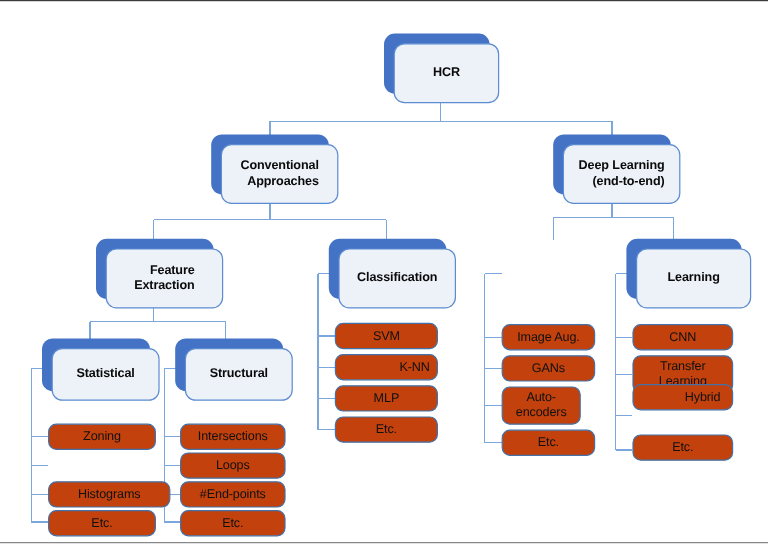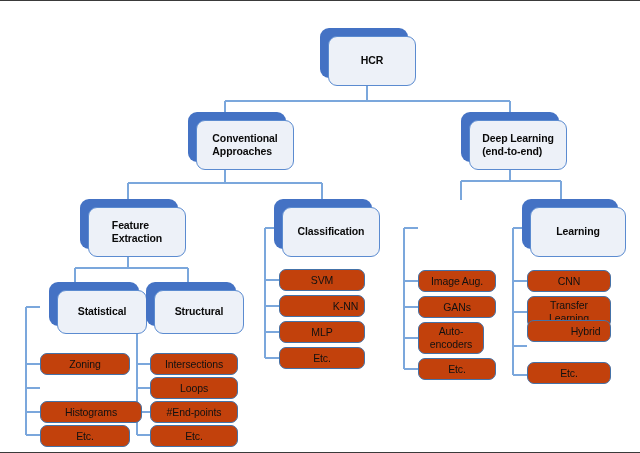--- a/index.html
+++ b/index.html
@@ -55,21 +55,21 @@
     left: 8px;
     top: 8px;
     width: 100%;
     height: 100%;
     background: #EDF1F8;
     border: 1px solid #5B8BD0;
     border-radius: 9px;
     display: flex;
     align-items: center;
     justify-content: center;
-    text-align: left;
+    text-align: right;
     box-sizing: border-box;
   }
   .node .label {
     font-weight: bold;
     font-size: 10.5px;
     color: #0a0a0a;
     line-height: 1.28;
     letter-spacing: -0.1px;
     padding: 0 3px;
   }
@@ -162,21 +162,21 @@
     </g>
   </svg>
 
   <div class="node" style="left:320px; top:28px; width:88px; height:50px;">
     <div class="shadow"></div>
     <div class="face">
       <div class="label">HCR</div>
     </div>
   </div>
 
-  <div class="node" style="left:176px; top:112px; width:98px; height:50px;margin-left:12px;">
+  <div class="node" style="left:176px; top:112px; width:98px; height:50px;">
     <div class="shadow"></div>
     <div class="face">
       <div class="label">
         <span>Conventional</span><br>
         <span>Approaches</span>
       </div>
     </div>
   </div>
 
   <div class="node" style="left:461px; top:112px; width:98px; height:50px;">
@@ -208,21 +208,21 @@
   </div>
 
 
   <div class="node" style="left:522px; top:199px; width:96px; height:50px;">
     <div class="shadow"></div>
     <div class="face">
       <div class="label">Learning</div>
     </div>
   </div>
 
-  <div class="node" style="left:35px; top:282px; width:90px; height:44px;margin-left:14px;">
+  <div class="node" style="left:35px; top:282px; width:90px; height:44px;">
     <div class="shadow"></div>
     <div class="face">
       <div class="label">Statistical</div>
     </div>
   </div>
 
   <div class="node" style="left:146px; top:282px; width:90px; height:44px;">
     <div class="shadow"></div>
     <div class="face">
       <div class="label">Structural</div>

